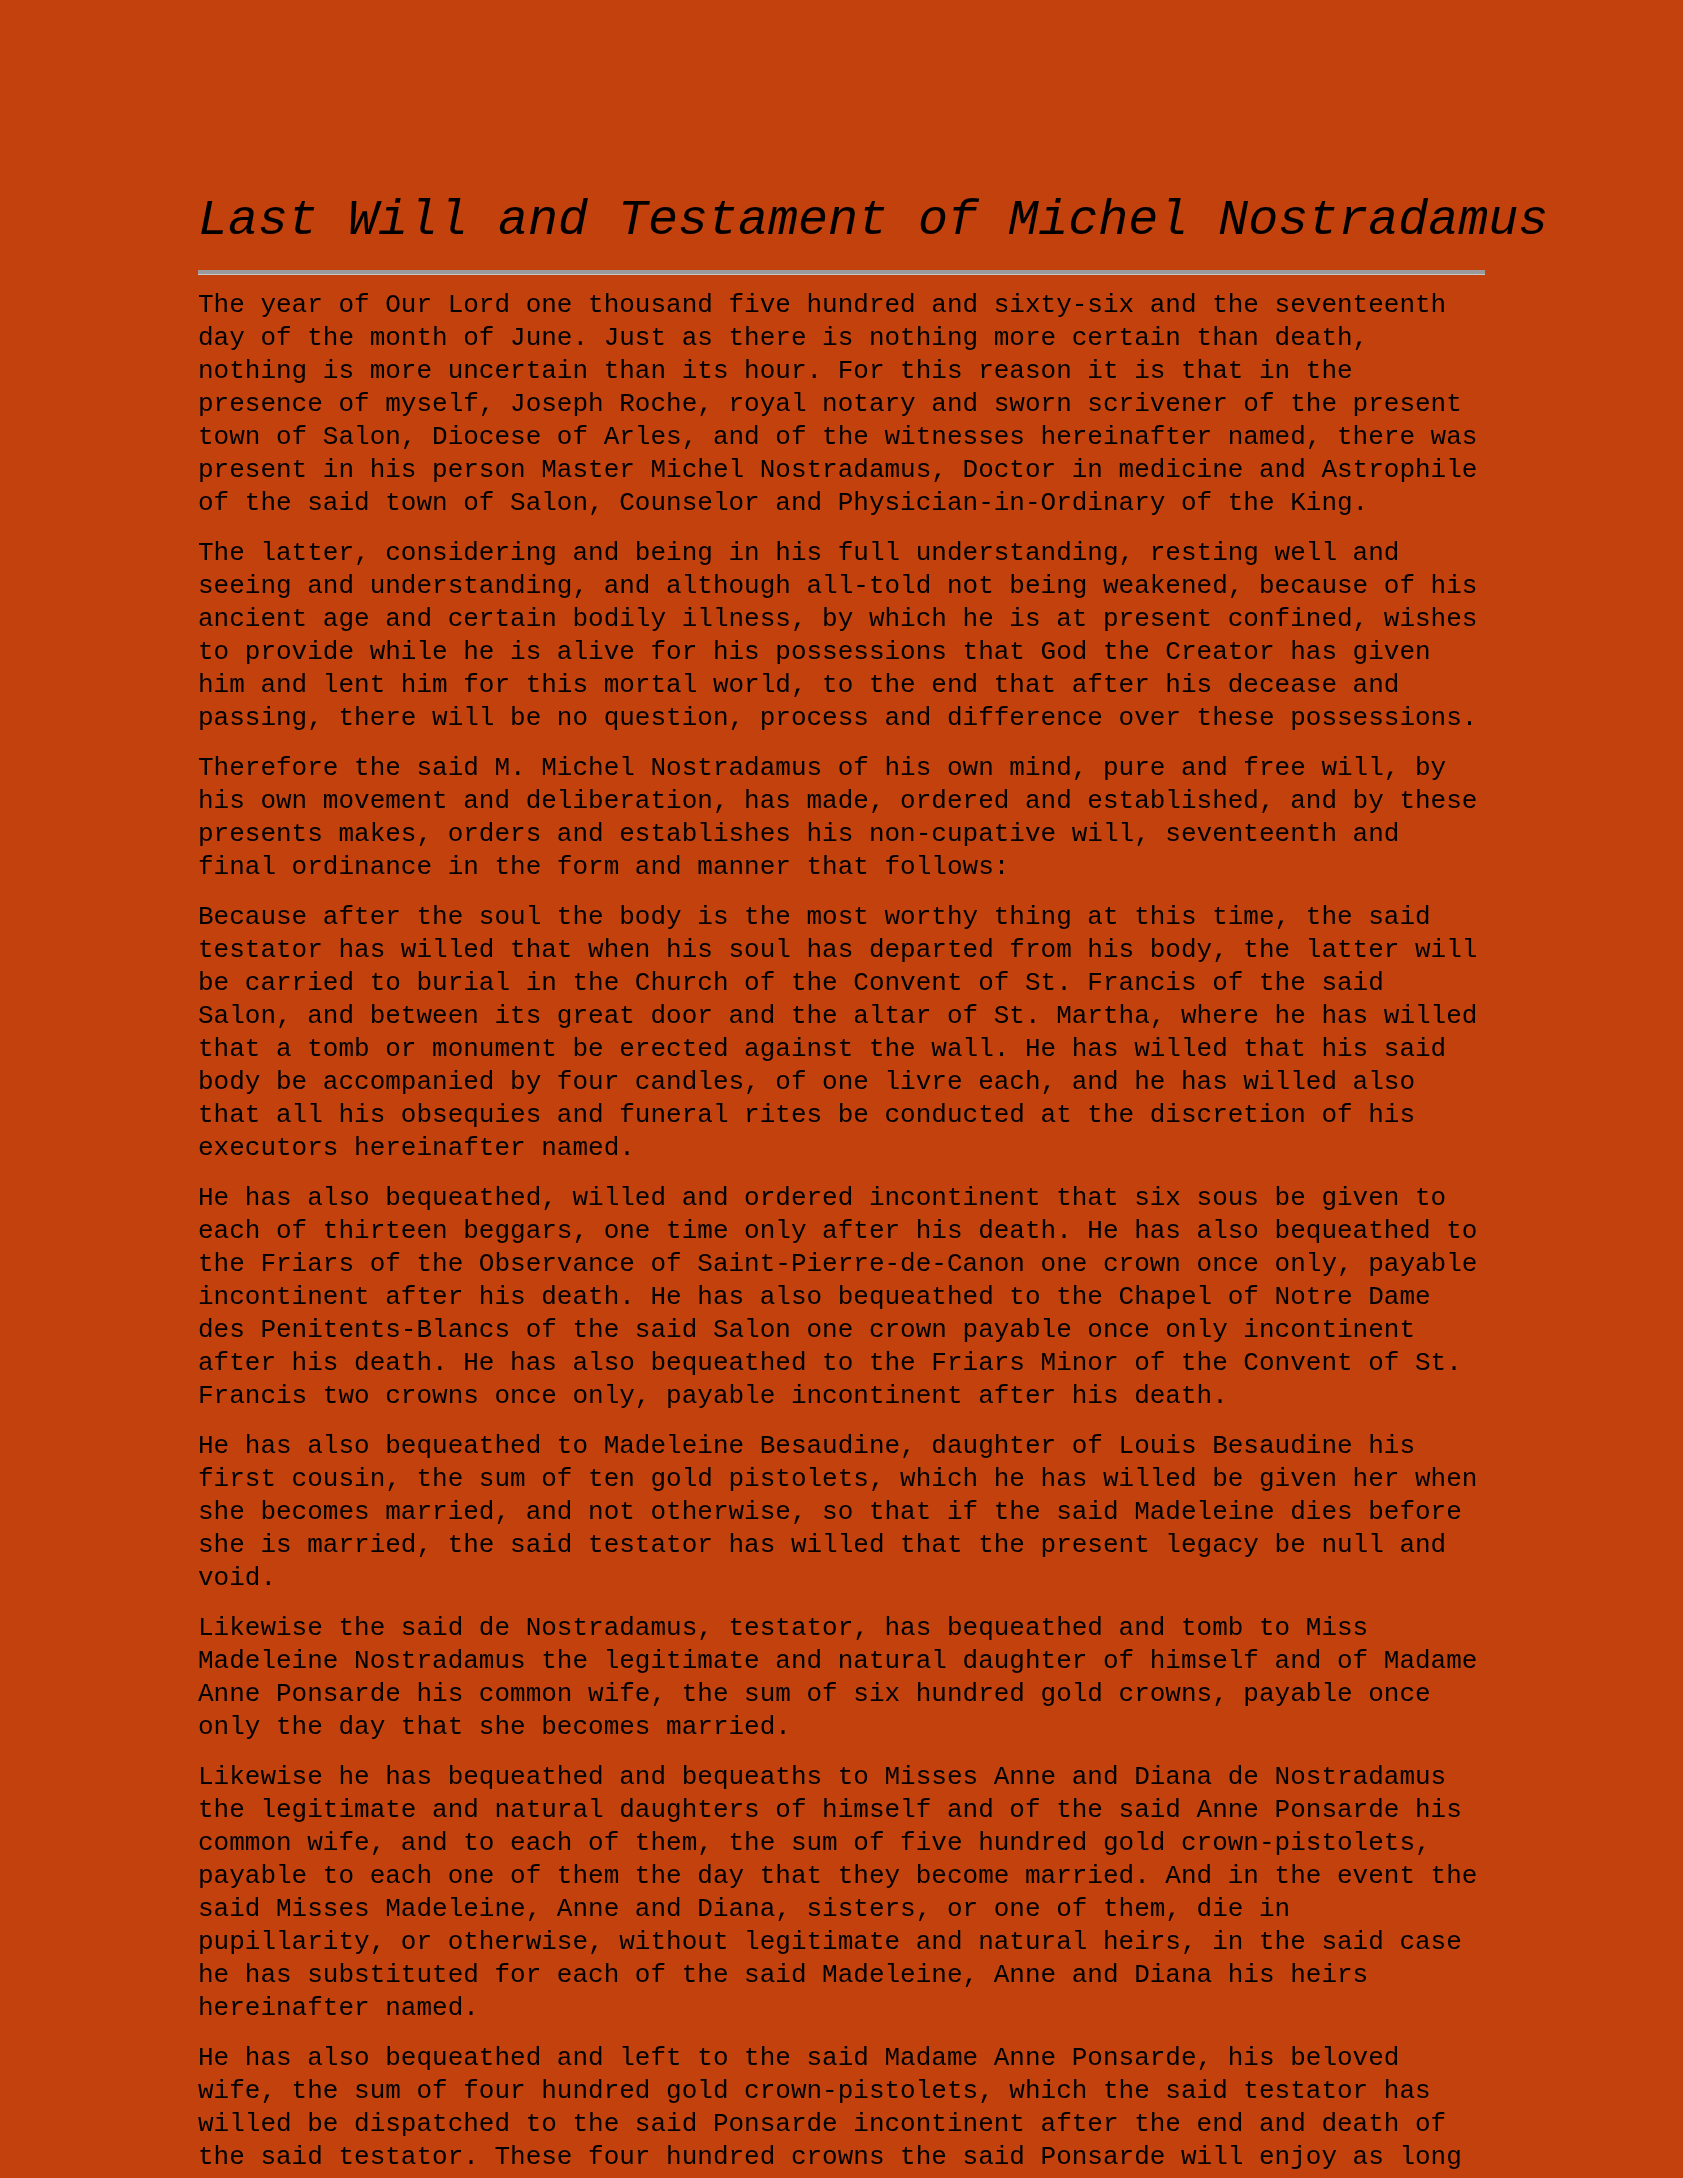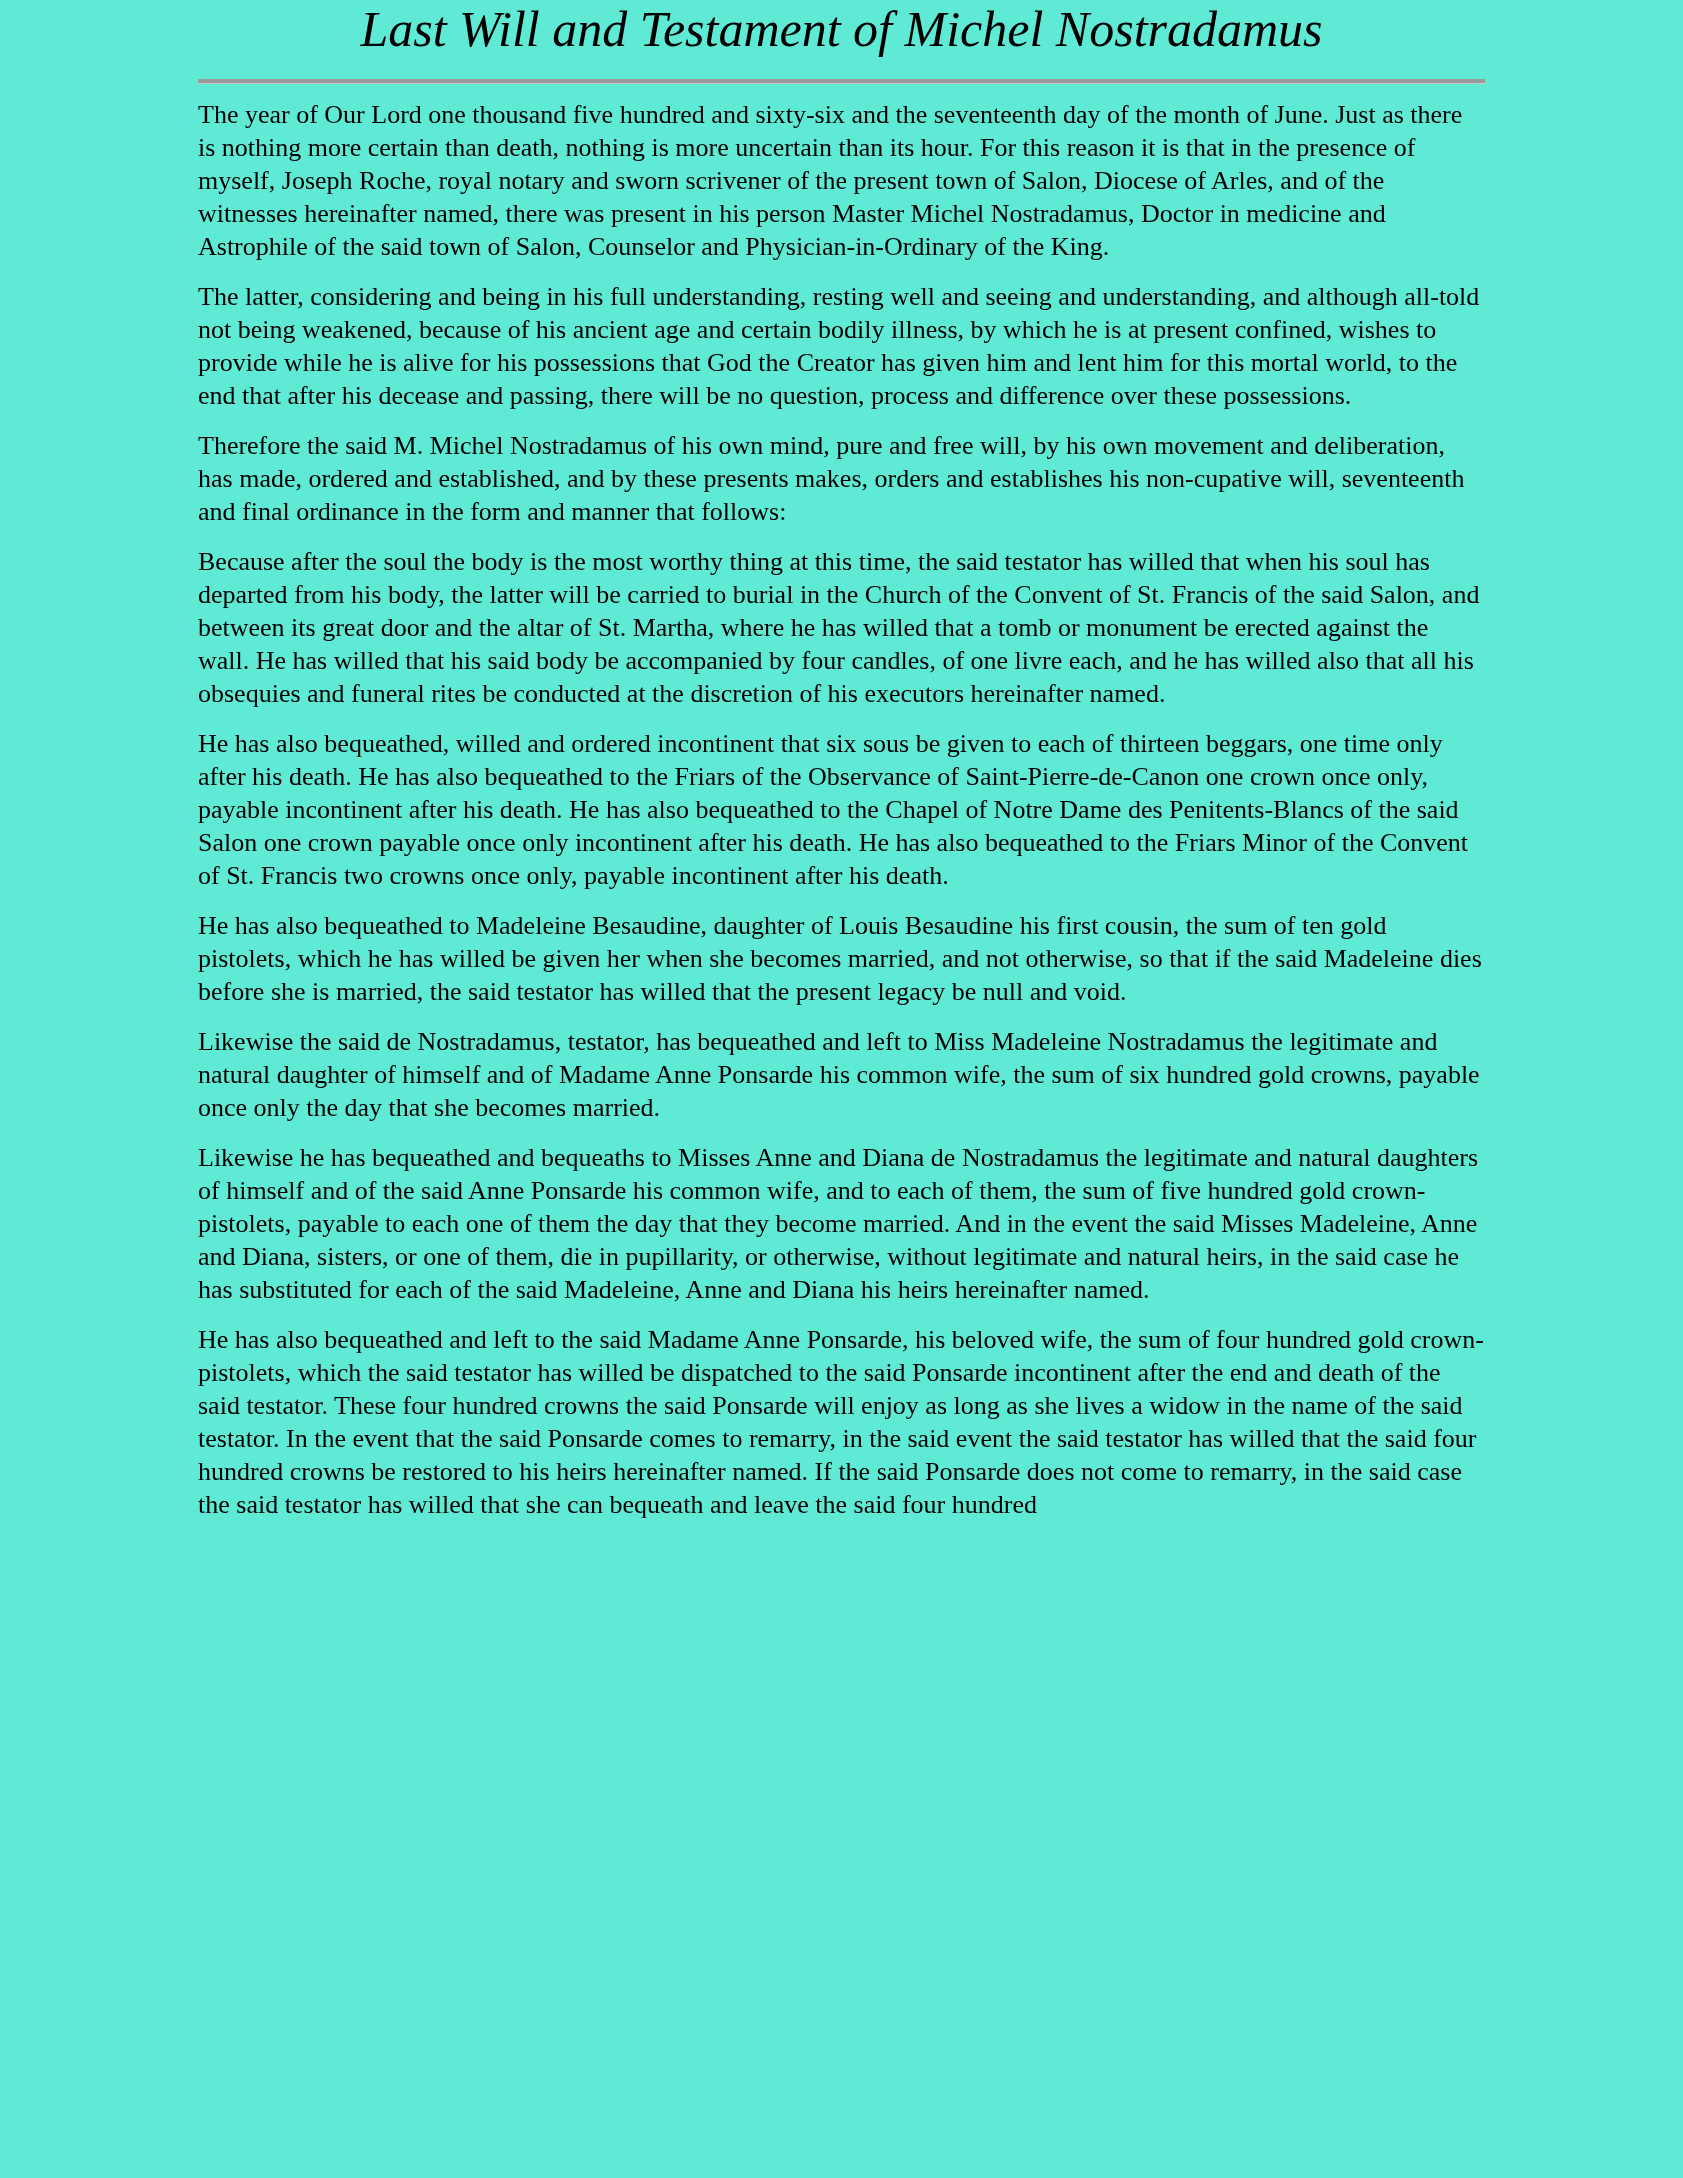--- a/index.html
+++ b/index.html
@@ -4,24 +4,25 @@
 <style>
   html, body {
     margin: 0;
     padding: 0;
     background: #ffffff;
   }
   .page {
     position: relative;
     width: 1683px;
     height: 2178px;
-    background: #5eead4;
+    background: #c2410c;
     overflow: hidden;
     box-sizing: border-box;
-    font-family: Liberation Serif, serif;
+    padding-top: 191px;
+    font-family: Liberation Mono, monospace;
     color: #000000;
   }
   .content {
     margin-left: 198px;
     width: 1287px;
   }
   .doc-title {
     margin: 0;
     font-size: 50px;
     line-height: 59px;
@@ -55,19 +56,19 @@
   <div class="content">
     <h1 class="doc-title">Last Will and Testament of Michel Nostradamus</h1>
     <div class="title-divider"></div>
     <div class="body-text">
       <p>The year of Our Lord one thousand five hundred and sixty-six and the seventeenth day of the month of June. Just as there is nothing more certain than death, nothing is more uncertain than its hour. For this reason it is that in the presence of myself, Joseph Roche, royal notary and sworn scrivener of the present town of Salon, Diocese of Arles, and of the witnesses hereinafter named, there was present in his person Master Michel Nostradamus, Doctor in medicine and Astrophile of the said town of Salon, Counselor and Physician-in-Ordinary of the King.</p>
       <p>The latter, considering and being in his full understanding, resting well and seeing and understanding, and although all-told not being weakened, because of his ancient age and certain bodily illness, by which he is at present confined, wishes to provide while he is alive for his possessions that God the Creator has given him and lent him for this mortal world, to the end that after his decease and passing, there will be no question, process and difference over these possessions.</p>
       <p>Therefore the said M. Michel Nostradamus of his own mind, pure and free will, by his own movement and deliberation, has made, ordered and established, and by these presents makes, orders and establishes his non-cupative will, seventeenth and final ordinance in the form and manner that follows:</p>
       <p>Because after the soul the body is the most worthy thing at this time, the said testator has willed that when his soul has departed from his body, the latter will be carried to burial in the Church of the Convent of St. Francis of the said Salon, and between its great door and the altar of St. Martha, where he has willed that a tomb or monument be erected against the wall. He has willed that his said body be accompanied by four candles, of one livre each, and he has willed also that all his obsequies and funeral rites be conducted at the discretion of his executors hereinafter named.</p>
       <p>He has also bequeathed, willed and ordered incontinent that six sous be given to each of thirteen beggars, one time only after his death. He has also bequeathed to the Friars of the Observance of Saint-Pierre-de-Canon one crown once only, payable incontinent after his death. He has also bequeathed to the Chapel of Notre Dame des Penitents-Blancs of the said Salon one crown payable once only incontinent after his death. He has also bequeathed to the Friars Minor of the Convent of St. Francis two crowns once only, payable incontinent after his death.</p>
       <p>He has also bequeathed to Madeleine Besaudine, daughter of Louis Besaudine his first cousin, the sum of ten gold pistolets, which he has willed be given her when she becomes married, and not otherwise, so that if the said Madeleine dies before she is married, the said testator has willed that the present legacy be null and void.</p>
-      <p>Likewise the said de Nostradamus, testator, has bequeathed and left to Miss Madeleine Nostradamus the legitimate and natural daughter of himself and of Madame Anne Ponsarde his common wife, the sum of six hundred gold crowns, payable once only the day that she becomes married.</p>
+      <p>Likewise the said de Nostradamus, testator, has bequeathed and tomb to Miss Madeleine Nostradamus the legitimate and natural daughter of himself and of Madame Anne Ponsarde his common wife, the sum of six hundred gold crowns, payable once only the day that she becomes married.</p>
       <p>Likewise he has bequeathed and bequeaths to Misses Anne and Diana de Nostradamus the legitimate and natural daughters of himself and of the said Anne Ponsarde his common wife, and to each of them, the sum of five hundred gold crown-pistolets, payable to each one of them the day that they become married. And in the event the said Misses Madeleine, Anne and Diana, sisters, or one of them, die in pupillarity, or otherwise, without legitimate and natural heirs, in the said case he has substituted for each of the said Madeleine, Anne and Diana his heirs hereinafter named.</p>
       <p>He has also bequeathed and left to the said Madame Anne Ponsarde, his beloved wife, the sum of four hundred gold crown-pistolets, which the said testator has willed be dispatched to the said Ponsarde incontinent after the end and death of the said testator. These four hundred crowns the said Ponsarde will enjoy as long as she lives a widow in the name of the said testator. In the event that the said Ponsarde comes to remarry, in the said event the said testator has willed that the said four hundred crowns be restored to his heirs hereinafter named. If the said Ponsarde does not come to remarry, in the said case the said testator has willed that she can bequeath and leave the said four hundred</p>
     </div>
   </div>
 </div>
 
 
 </body></html>

